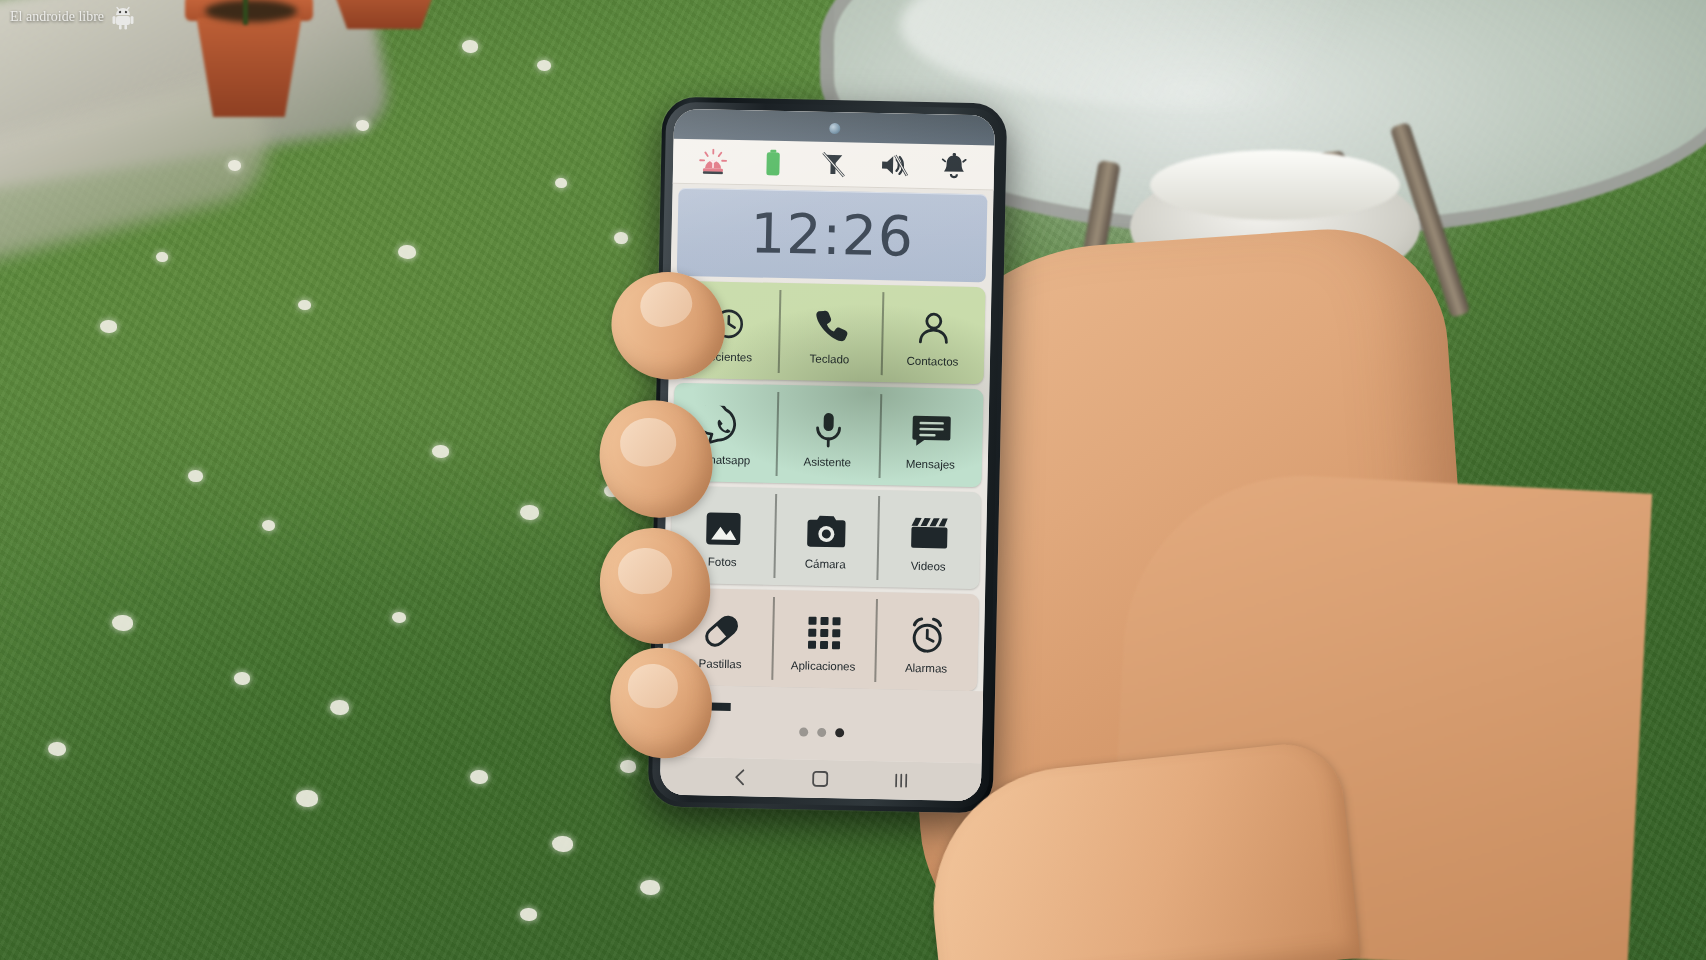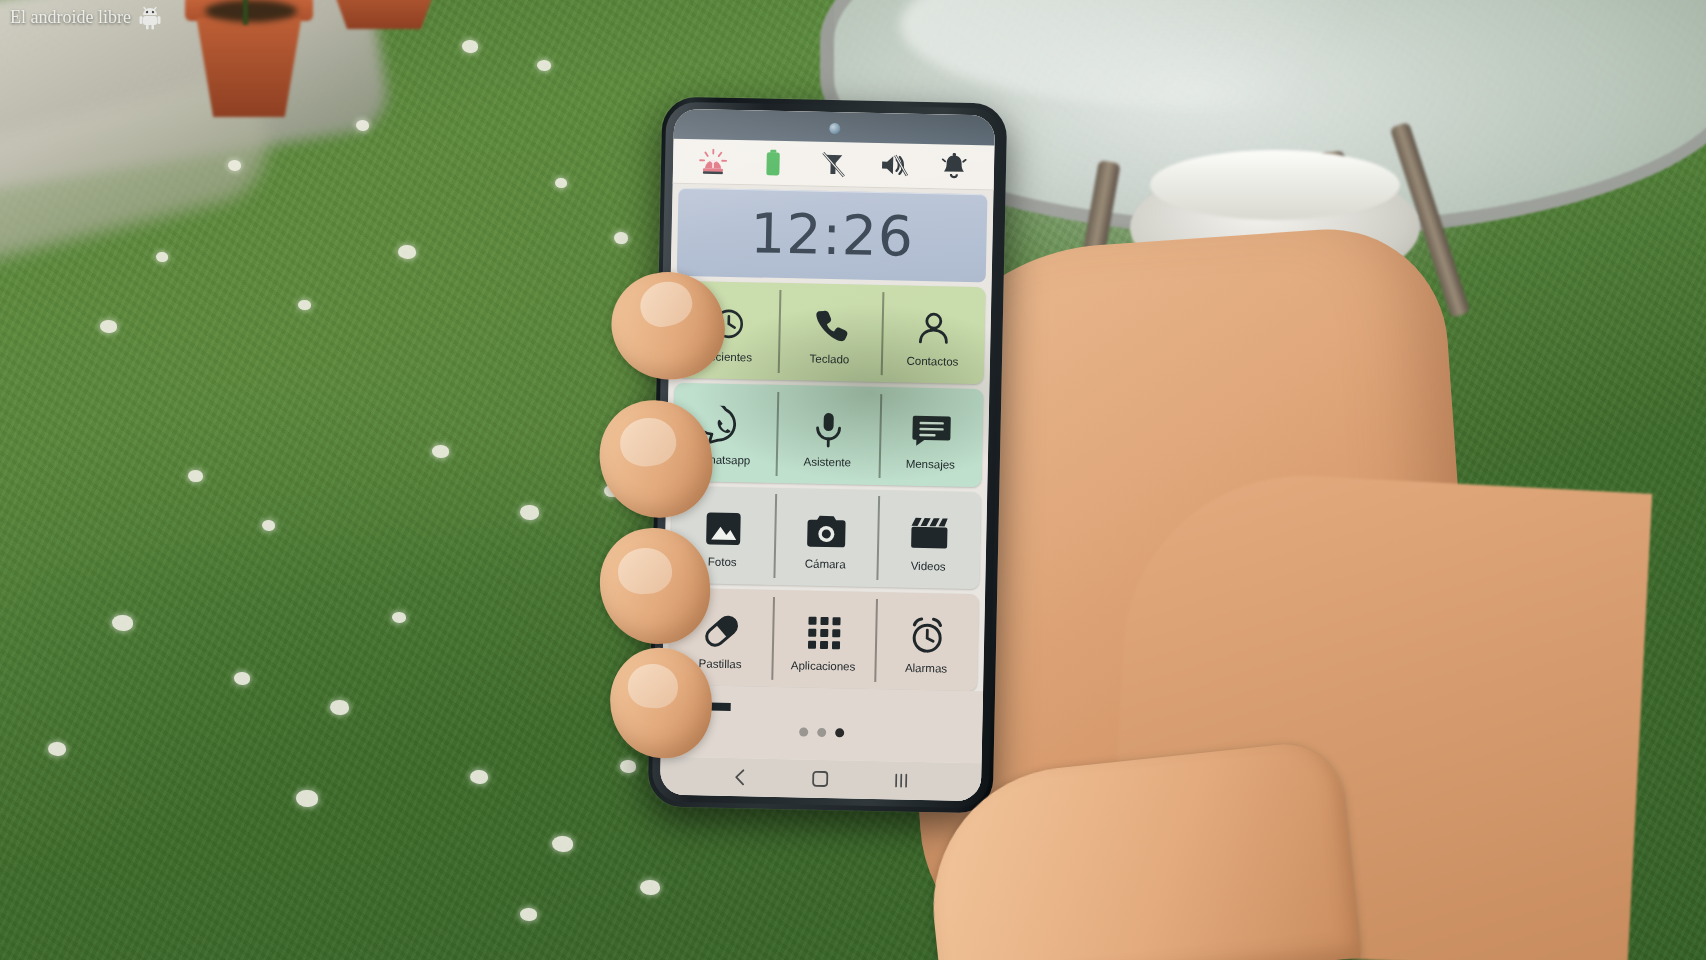--- a/index.html
+++ b/index.html
@@ -127,21 +127,21 @@
   .dots{display:flex;gap:9px;align-items:center;justify-content:center;width:100%;}
   .dot{width:9px;height:9px;border-radius:50%;background:#9a9691;}
   .dot.on{background:#2a2a2a;}
 
   .navbar{height:38px;background:#d8d2cb;display:flex;align-items:center;
        justify-content:space-around;padding:0 40px;}
   .nav-ico{color:#4c4c4c;display:flex;align-items:center;justify-content:center;}
 
   
   .watermark{position:absolute;left:10px;top:4px;display:flex;align-items:center;gap:6px;
-       color:#f0f0ee;font-size:18px;font-family:"Liberation Serif",serif;
+       color:#f0f0ee;font-size:14px;font-family:"Liberation Serif",serif;
        text-shadow:0 1px 3px rgba(0,0,0,.6);z-index:60;opacity:.92;}
   .wm-bot{width:26px;height:26px;position:relative;}
 </style>
 </head>
 <body>
 
 <div id="scene">
 
   <div class="bg"></div>
   <div class="bg-blur"></div>

